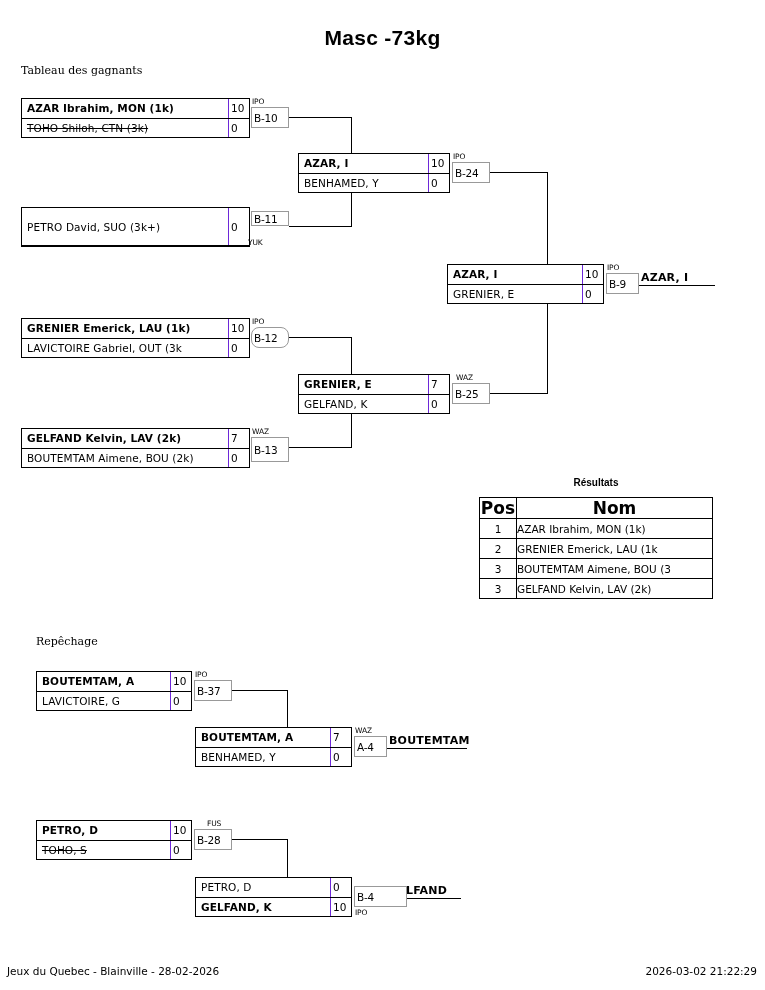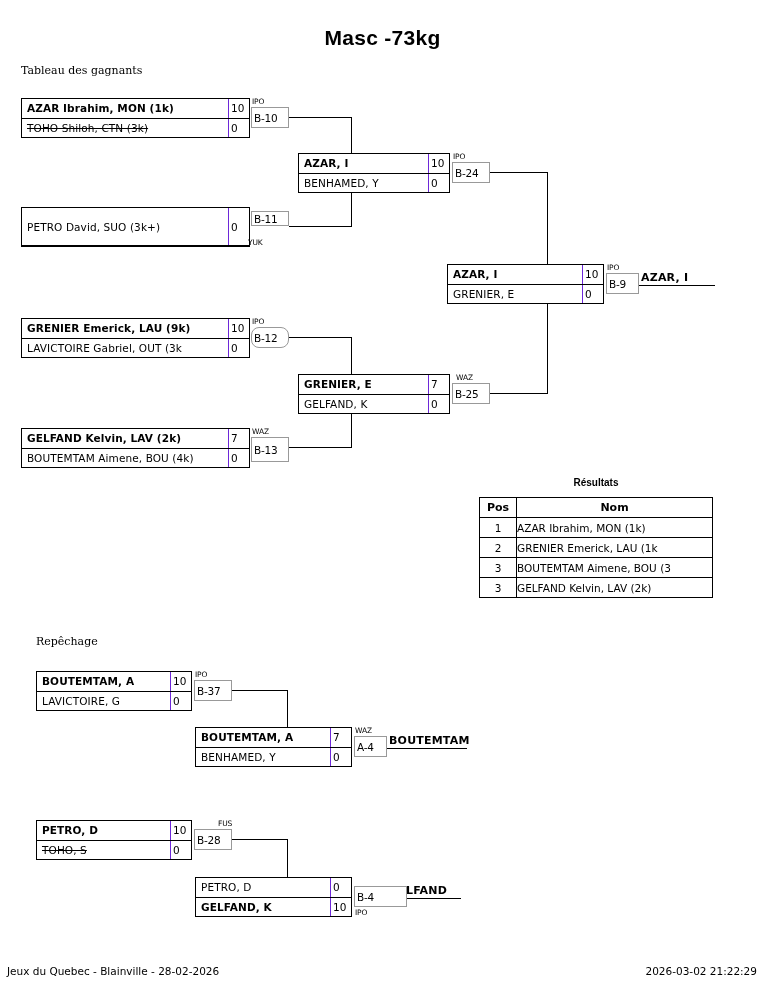--- a/index.html
+++ b/index.html
@@ -51,21 +51,21 @@
 
   
   #results-title{position:absolute;left:479px;top:477px;width:234px;
                  text-align:center;font-family:"Liberation Sans",sans-serif;
                  font-size:10px;font-weight:bold;}
   #results-table{position:absolute;left:479px;top:497px;width:234px;
                  border-collapse:collapse;background:#fff;}
   #results-table td,#results-table th{
       border:1px solid #000;font-family:"DejaVu Sans",sans-serif;
       font-size:10.5px;height:19px;padding:0;overflow:hidden;white-space:nowrap;}
-  #results-table th{font-weight:bold;font-size:11px;margin-top:8px;}
+  #results-table th{font-weight:bold;font-size:17px;margin-top:8px;}
   .c-pos{width:36px;text-align:center;}
   .c-nom{padding-left:6px;}
   th.c-nom{text-align:center;padding-left:0;}
 
   
   .footer{position:absolute;bottom:13px;font-family:"DejaVu Sans",sans-serif;
           font-size:10.5px;white-space:nowrap;}
   #footer-left{left:7px;}
   #footer-right{right:8px;}
 </style>
@@ -112,40 +112,40 @@
     <div class="mscore">0</div>
   </div>
 </div>
 <div class="idtag" style="left:453px;top:152px;">IPO</div>
 <div class="idbox" style="left:452px;top:162px;width:38px;height:21px;">B-24</div>
 <div class="hline" style="left:490px;top:172px;width:58px;"></div>
 <div class="vline" style="left:547px;top:172px;height:100px;"></div>
 
 <div class="match" style="left:21px;top:318px;width:229px;height:40px;">
   <div class="mrow top">
-    <div class="mname w">GRENIER Emerick, LAU (9k)</div>
+    <div class="mname w">GRENIER Emerick, LAU (1k)</div>
     <div class="mscore">10</div>
   </div>
   <div class="mrow">
     <div class="mname">LAVICTOIRE Gabriel, OUT (3k</div>
     <div class="mscore">0</div>
   </div>
 </div>
 <div class="idtag" style="left:252px;top:317px;">IPO</div>
 <div class="idbox" style="left:251px;top:327px;width:38px;height:21px;border-radius:8px;">B-12</div>
 <div class="hline" style="left:289px;top:337px;width:63px;"></div>
 <div class="vline" style="left:351px;top:337px;height:48px;"></div>
 
 <div class="match" style="left:21px;top:428px;width:229px;height:40px;">
   <div class="mrow top">
     <div class="mname w">GELFAND Kelvin, LAV (2k)</div>
     <div class="mscore">7</div>
   </div>
   <div class="mrow">
-    <div class="mname">BOUTEMTAM Aimene, BOU (4k)</div>
+    <div class="mname">BOUTEMTAM Aimene, BOU (2k)</div>
     <div class="mscore">0</div>
   </div>
 </div>
 <div class="idtag" style="left:252px;top:427px;">WAZ</div>
 <div class="idbox" style="left:251px;top:437px;width:38px;height:25px;">B-13</div>
 <div class="hline" style="left:289px;top:447px;width:63px;"></div>
 <div class="vline" style="left:351px;top:404px;height:44px;"></div>
 
 <div class="match" style="left:298px;top:374px;width:152px;height:40px;">
   <div class="mrow top">
@@ -240,21 +240,21 @@
 <div class="match" style="left:36px;top:820px;width:156px;height:40px;">
   <div class="mrow top">
     <div class="mname w">PETRO, D</div>
     <div class="mscore">10</div>
   </div>
   <div class="mrow">
     <div class="mname lost">TOHO, S</div>
     <div class="mscore">0</div>
   </div>
 </div>
-<div class="idtag" style="left:206px;top:819px;padding-left:12px;">FUS</div>
+<div class="idtag" style="left:195px;top:819px;padding-left:12px;">FUS</div>
 <div class="idbox" style="left:194px;top:829px;width:38px;height:21px;">B-28</div>
 <div class="hline" style="left:232px;top:839px;width:56px;"></div>
 <div class="vline" style="left:287px;top:839px;height:48px;"></div>
 
 <div class="match" style="left:195px;top:877px;width:157px;height:40px;">
   <div class="mrow top">
     <div class="mname">PETRO, D</div>
     <div class="mscore">0</div>
   </div>
   <div class="mrow">

